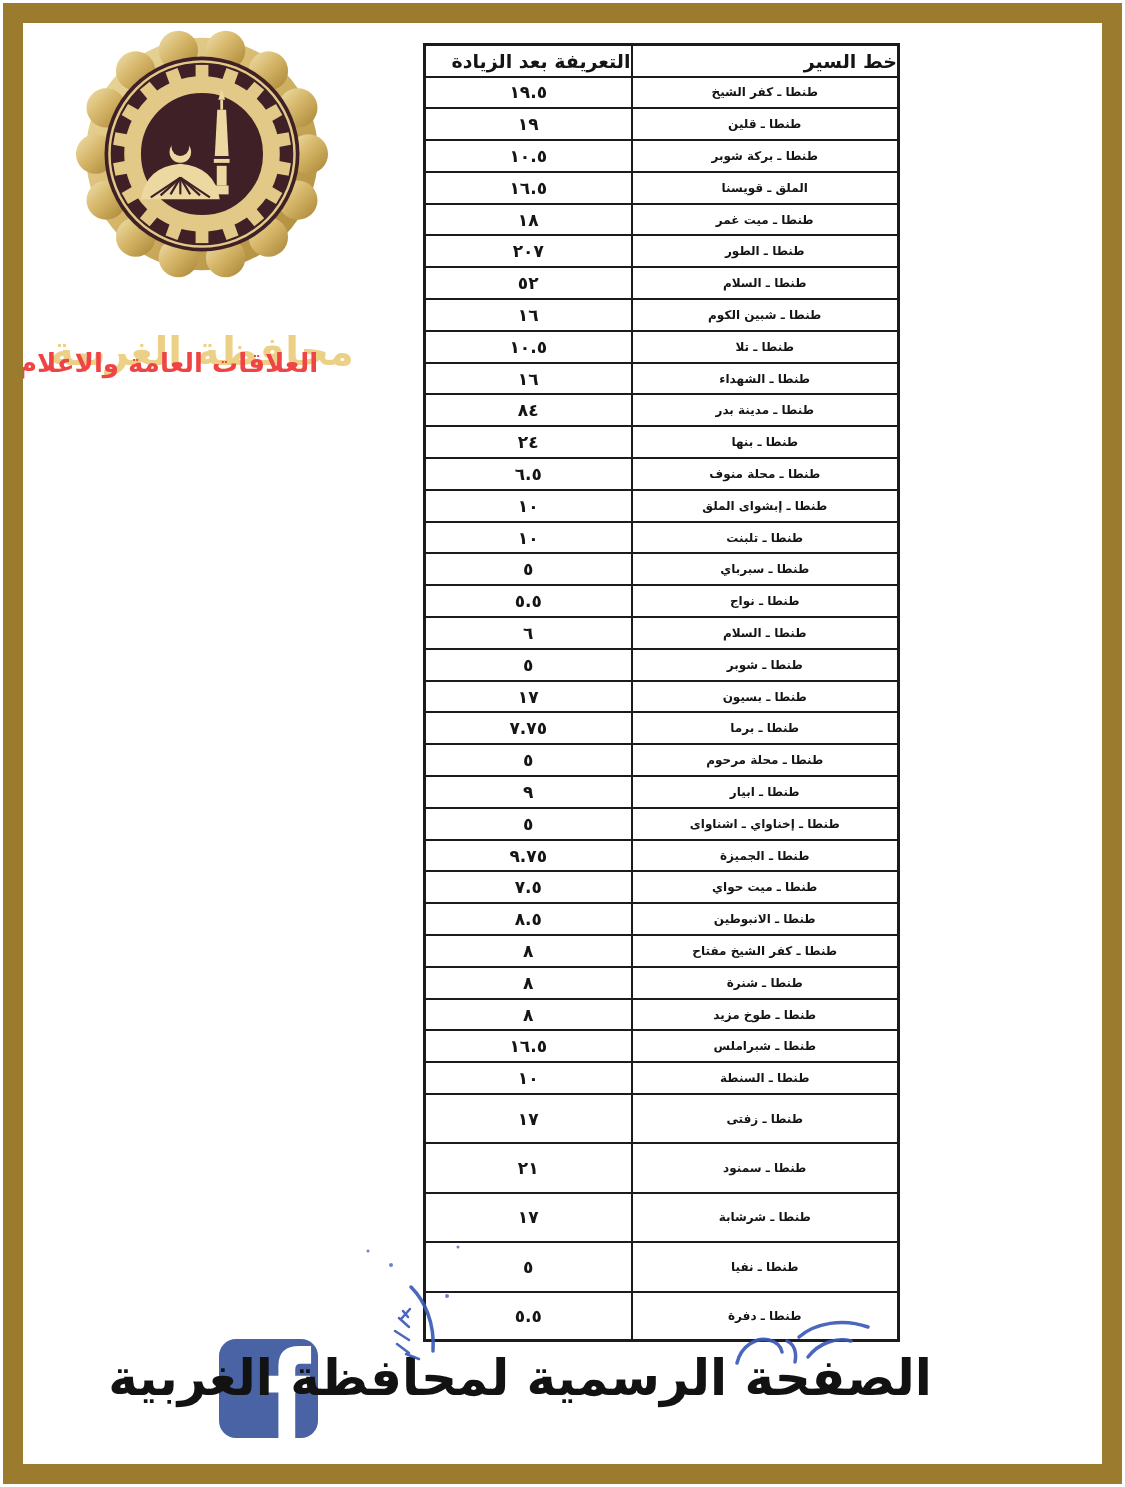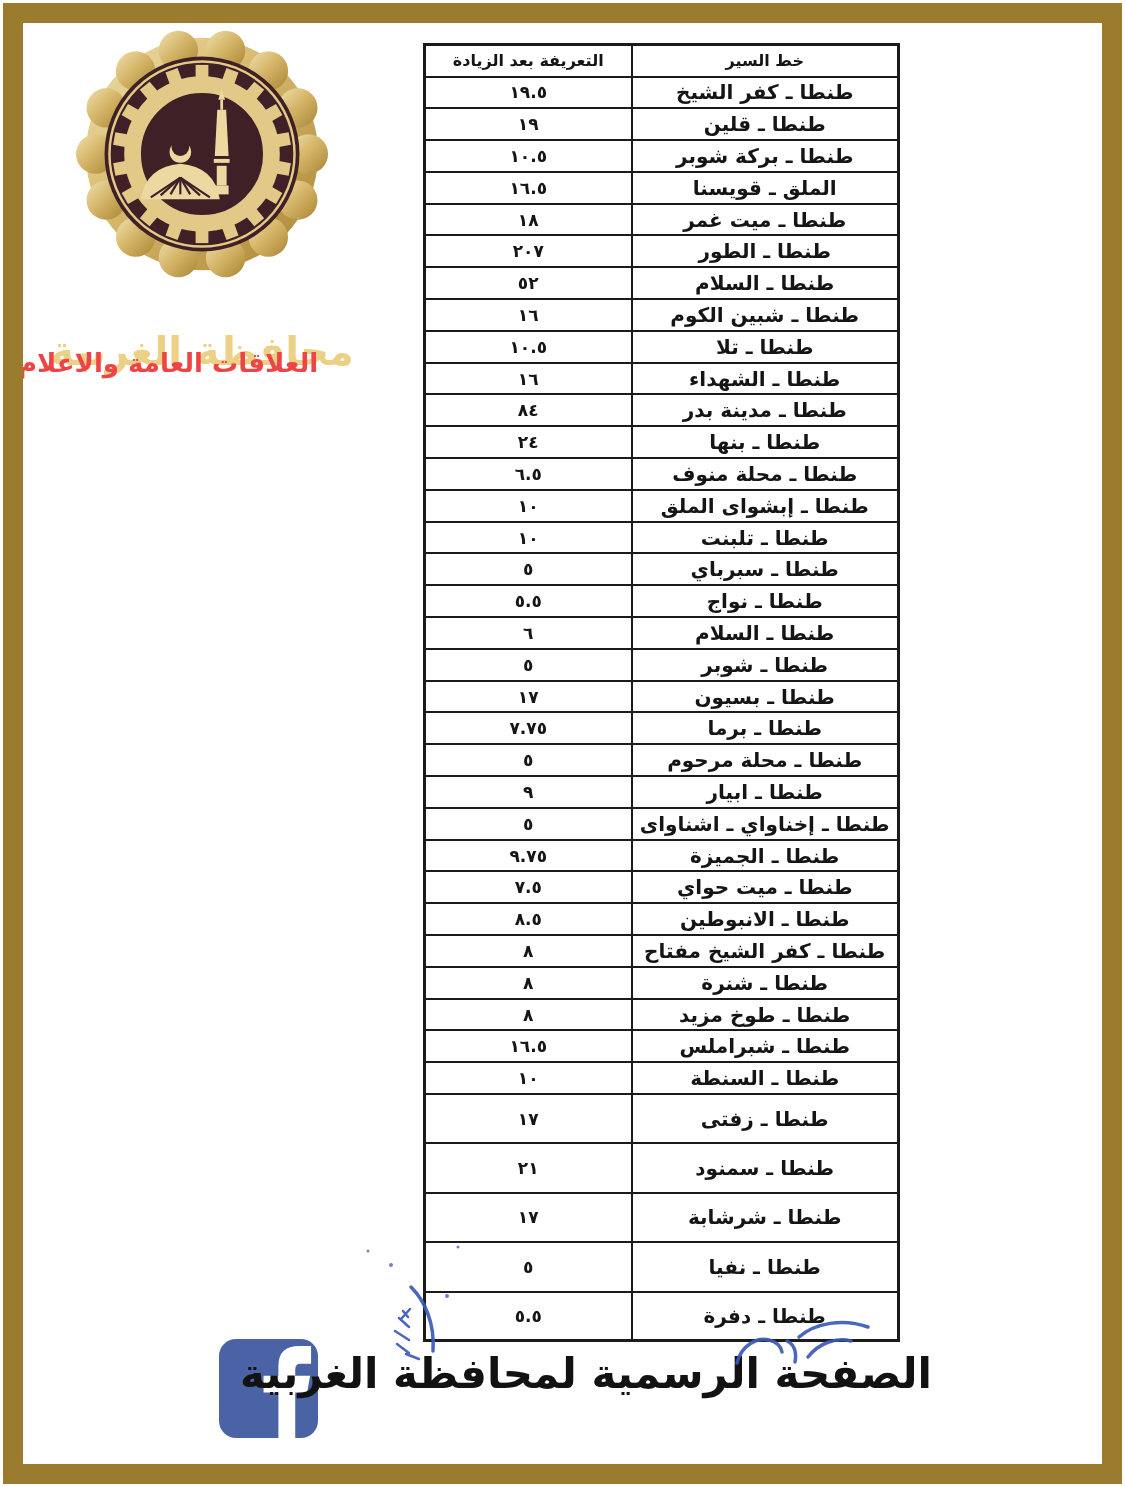--- a/index.html
+++ b/index.html
@@ -42,41 +42,41 @@
     direction:rtl;
     border:3px solid #1b1b1b;
     z-index:2;
   }
   .fare-table th,.fare-table td{
     border:2px solid #1b1b1b;
     text-align:center;vertical-align:middle;
     padding:0;color:#151515;font-weight:bold;
   }
   .fare-table thead tr{height:32px;}
-  .fare-table th{font-size:16px;}
+  .fare-table th{font-size:19px;text-align:right;}
   .fare-table tbody tr{height:31.8px;}
   .fare-table tbody tr.tall{height:49.4px;}
-  .route-cell{font-size:20px;}
+  .route-cell{font-size:12px;}
   .fare-cell{font-size:17px;margin-top:43px;}
   
   .pen{
     position:absolute;left:0;top:0;width:1125px;height:1487px;
     pointer-events:none;z-index:4;
   }
   
   .fb-icon{
     position:absolute;left:219px;top:1339px;
     width:99px;height:99px;border-radius:17px;
     background:#4a63a5;
   }
   .fb-icon svg{position:absolute;inset:0;}
   .footer-caption{
     position:absolute;right:193px;top:1349px;
     direction:rtl;white-space:nowrap;
-    font-size:42px;font-weight:bold;color:#121212;
+    font-size:50px;font-weight:bold;color:#121212;
   }
 </style>
 </head>
 <body>
 
 <div class="page">
 
   <div class="frame"></div>
 
   <svg class="seal" viewBox="-130 -130 260 260">

